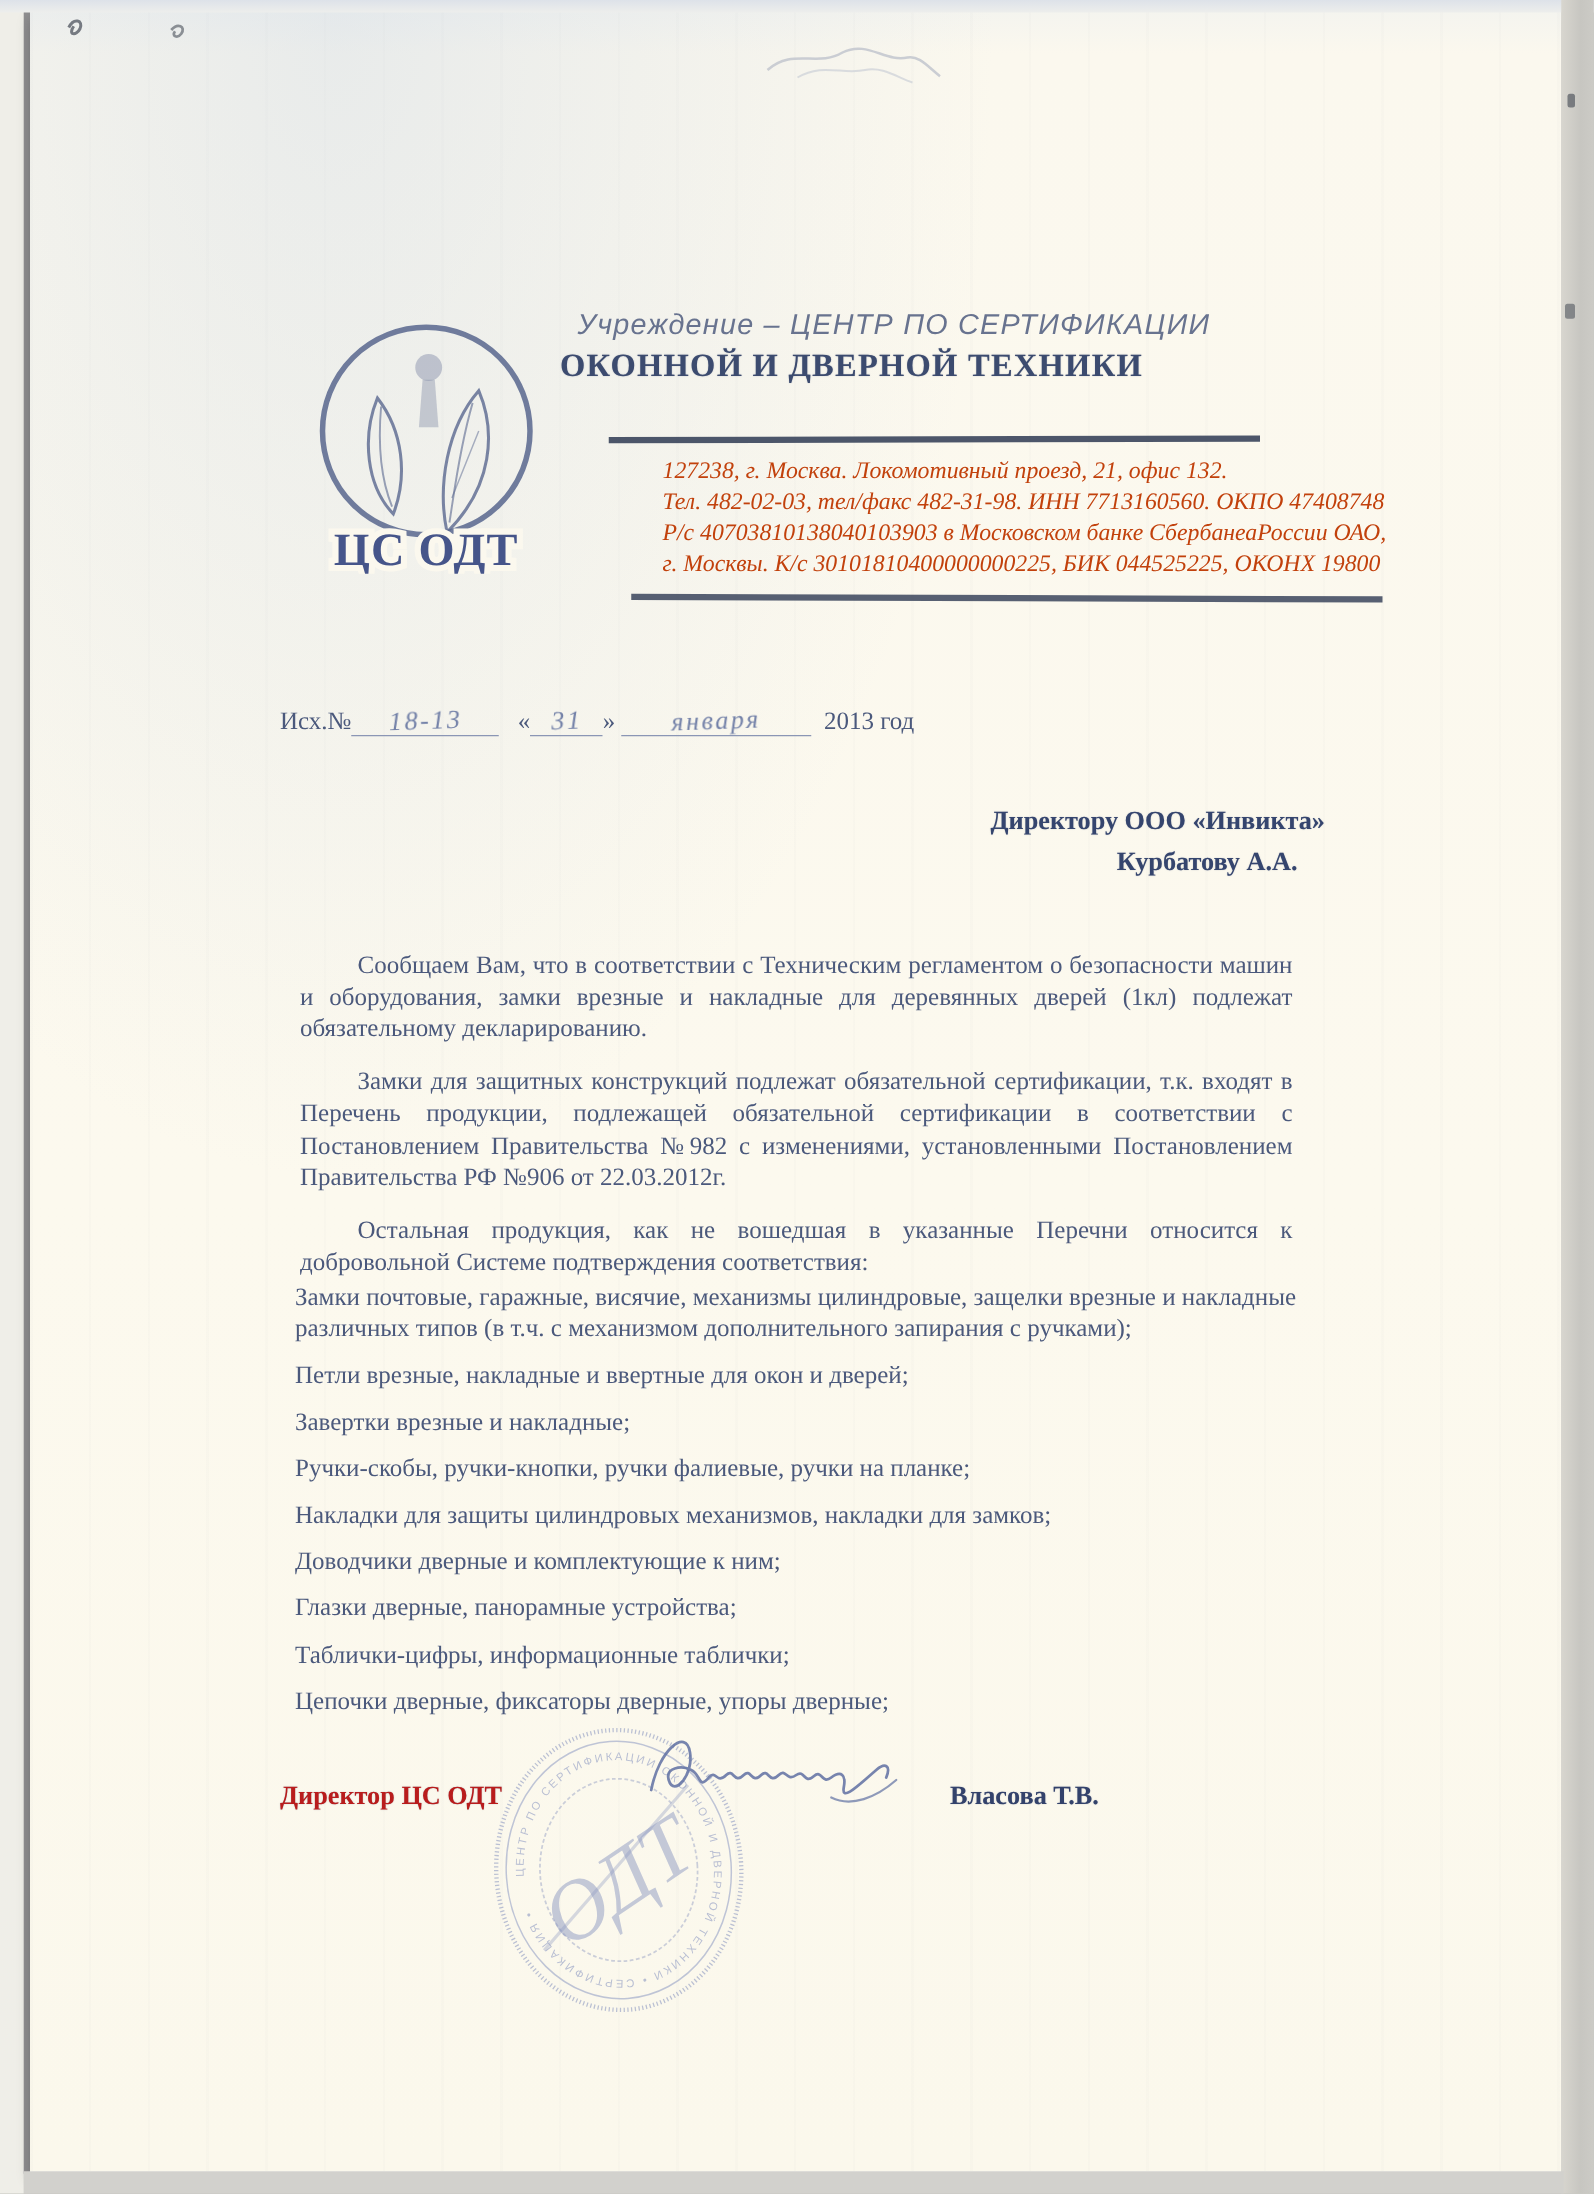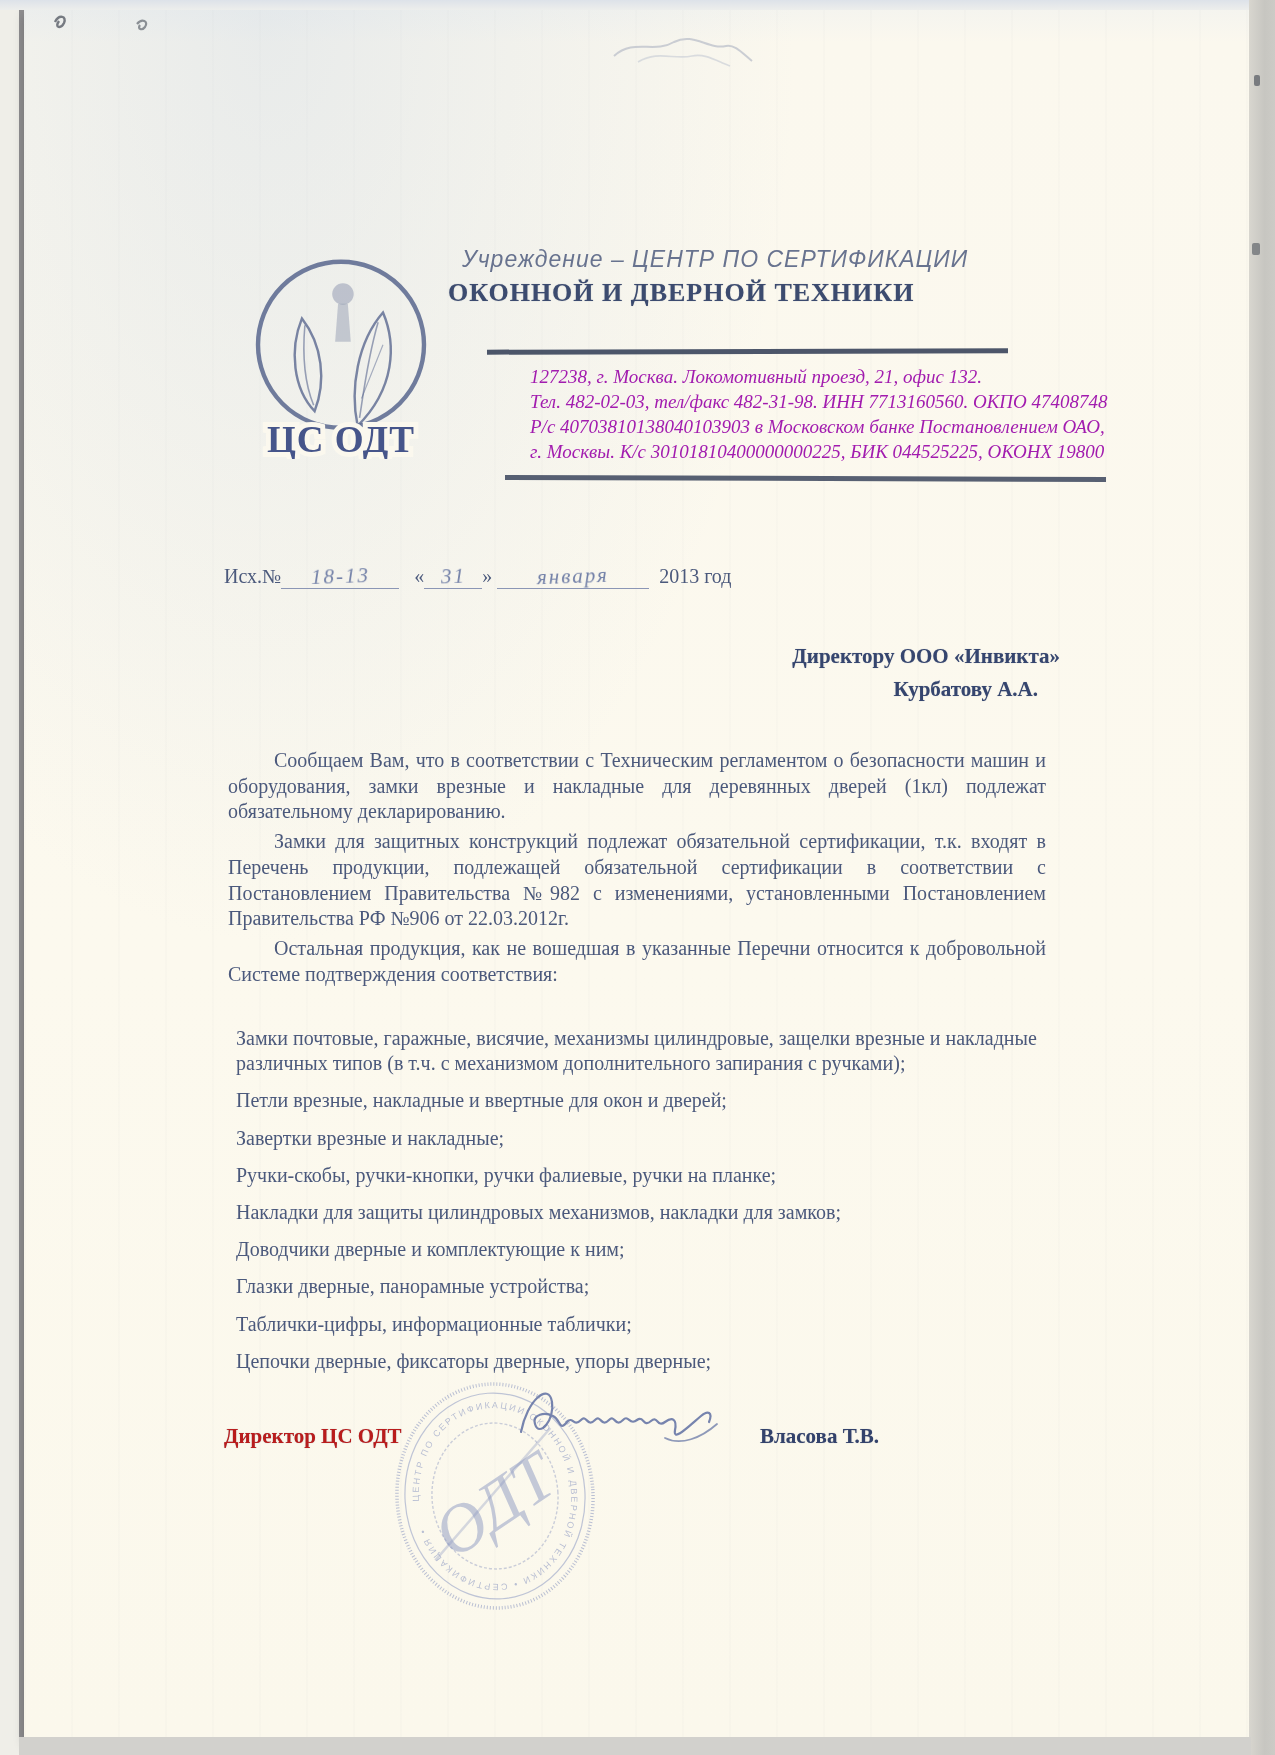--- a/index.html
+++ b/index.html
@@ -23,40 +23,40 @@
   .right-strip .speck2{position:absolute;left:3px;top:243px;width:8px;height:12px;background:#6a6e73;border-radius:2px;opacity:.75;}
   .bottom-strip{left:19px;top:1737px;width:1232px;height:18px;background:#d2d1cd;}
 
   
   .org-type{left:462px;top:246px;font-family:"Liberation Sans",sans-serif;font-style:italic;
             font-size:23px;letter-spacing:1px;color:#68738f;}
   .org-name{left:448px;top:278px;font-weight:bold;font-size:26px;letter-spacing:1px;color:#3c4b6f;
             text-shadow:0 0 1px rgba(60,75,111,.4);}
   .rule-top{left:487px;top:349px;width:521px;height:5px;background:#2e3a52;opacity:.85;transform:rotate(-.15deg);}
   .rule-bottom{left:505px;top:476px;width:601px;height:5px;background:#2e3a52;opacity:.8;transform:rotate(.2deg);}
-  .addr{left:530px;top:364px;width:550px;font-style:italic;font-size:19px;line-height:25px;color:#a21caf;}
+  .addr{left:530px;top:364px;width:550px;font-style:italic;font-size:19px;line-height:25px;color:#c2410c;}
   .addr div{white-space:nowrap;}
 
   
   .ref-line{left:224px;top:564px;font-size:20px;color:#4b597c;white-space:nowrap;}
   .ref-line .uline{display:inline-block;border-bottom:1.4px solid #8b96b5;text-align:center;height:24px;}
   .ref-line .w-num{width:118px;}
   .ref-line .w-day{width:58px;}
   .ref-line .w-month{width:152px;}
   .hw{font-style:italic;color:#7381a8;font-size:21px;letter-spacing:2px;
       display:inline-block;transform:rotate(-2deg);filter:blur(.35px);}
 
   .addressee{left:700px;top:640px;width:360px;text-align:right;font-weight:bold;
              font-size:21px;line-height:33px;color:#35456e;text-shadow:0 0 1px rgba(53,69,110,.35);}
   .addressee .l2{padding-right:22px;}
 
   
   .body-text{left:224px;top:744px;width:826px;font-size:20px;line-height:25.7px;
              text-align:justify;color:#4b597c;}
-  .body-text p{margin:4px;text-indent:46px;}
+  .body-text p{margin:16px;text-indent:46px;}
   .products{left:224px;top:1014px;width:834px;font-size:20px;line-height:25.2px;color:#4b597c;}
   .products div{margin:12px;}
 
   
   .sig-title{left:224px;top:1424px;font-weight:bold;font-size:21px;color:#b91c1c;
              text-shadow:0 0 1px rgba(51,66,107,.35);z-index:1;}
   .sig-name{left:760px;top:1424px;font-weight:bold;font-size:21px;color:#33426b;
             text-shadow:0 0 1px rgba(51,66,107,.35);z-index:1;}
   .stamp-svg{left:383px;top:1374px;z-index:2;}
   .sign-svg{left:505px;top:1372px;z-index:3;}
@@ -99,21 +99,21 @@
     <path d="M138,95 L116,150" stroke="#5a6890" stroke-width="1.2" opacity=".5"></path>
     <text x="95" y="205" text-anchor="middle" font-family="Liberation Serif, serif" font-size="38" font-weight="bold" letter-spacing="1" fill="#46558a" stroke="#fbf8ee" stroke-width="10" paint-order="stroke">ЦС ОДТ</text>
   </svg>
 
   <div class="abs org-type">Учреждение – ЦЕНТР ПО СЕРТИФИКАЦИИ</div>
   <div class="abs org-name">ОКОННОЙ И ДВЕРНОЙ ТЕХНИКИ</div>
   <div class="abs rule-top"></div>
   <div class="abs addr">
     <div>127238,  г. Москва.  Локомотивный проезд, 21,  офис 132.</div>
     <div>Тел. 482-02-03,  тел/факс 482-31-98. ИНН 7713160560. ОКПО 47408748</div>
-    <div>Р/с 40703810138040103903 в Московском банке  Постановлением ОАО,</div>
+    <div>Р/с 40703810138040103903 в Московском банке  СбербанеаРоссии ОАО,</div>
     <div>г. Москвы. К/с 30101810400000000225, БИК 044525225, ОКОНХ 19800</div>
   </div>
   <div class="abs rule-bottom"></div>
 
   <div class="abs ref-line">
     <span>Исх.№</span><span class="uline w-num"><span class="hw">18-13</span></span>
     &nbsp;&nbsp;<span>«</span><span class="uline w-day"><span class="hw">31</span></span><span>»</span>
     <span class="uline w-month"><span class="hw">января</span></span>
     &nbsp;<span>2013 год</span>
   </div>

